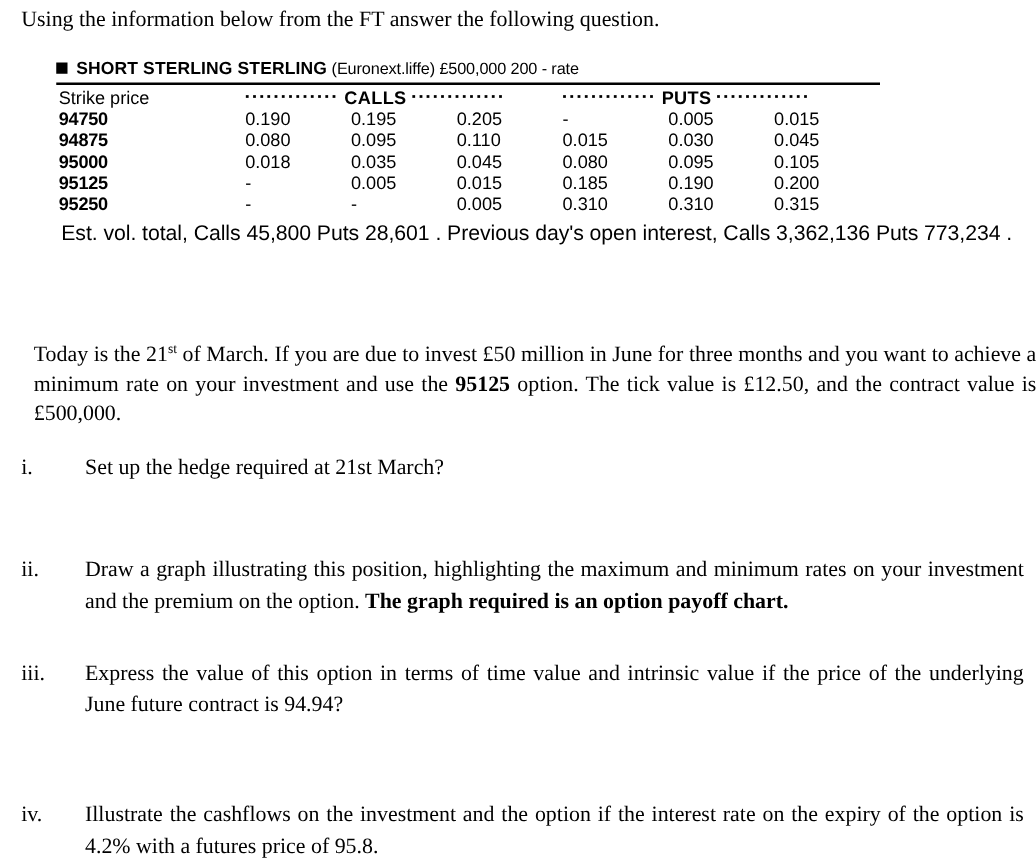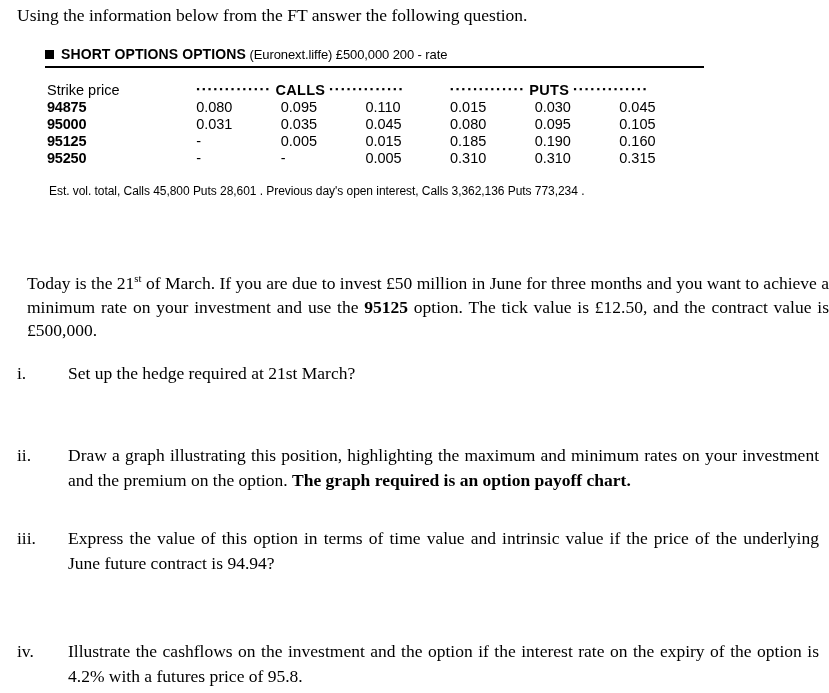--- a/index.html
+++ b/index.html
@@ -62,21 +62,21 @@
     height: 0;
     border-top: 2px solid #000;
     margin-top: 3px;
     width: 659px;
   }
 
   table.ft {
     border-collapse: collapse;
     width: 659px;
     table-layout: fixed;
-    margin-top: 14px;
+    margin-top: 3px;
   }
   table.ft td {
     padding: 0;
     font-size: 14.5px;
     line-height: 17px;
     text-align: left;
     white-space: nowrap;
   }
   table.ft td.lab {
     text-align: left;
@@ -94,23 +94,23 @@
   .leader {
     display: inline-block;
     vertical-align: 3px;
     letter-spacing: 2.6px;
     font-size: 9px;
     line-height: 9px;
   }
   .strike { font-weight: bold; letter-spacing: -0.2px; }
 
   .ft-foot {
-    font-size: 12px;
+    font-size: 17px;
     line-height: 16px;
-    margin-top: 16px;
+    margin-top: 6px;
     padding-left: 4px;
     white-space: nowrap;
     letter-spacing: -0.05px;
   }
 
   
   .para {
     position: absolute;
     left: 27px;
     top: 272px;
@@ -150,21 +150,21 @@
   #q-iv  { top: 639px; }
 </style>
 </head>
 <body>
 
 <div class="intro">Using the information below from the FT answer the following question.</div>
 
 <div class="ft-block">
 
   <div class="ft-title">
-    <span class="ft-square"></span><span class="ft-name">SHORT OPTIONS OPTIONS</span> <span class="ft-sub">(Euronext.liffe) £500,000 200 - rate</span>
+    <span class="ft-square"></span><span class="ft-name">SHORT STERLING STERLING</span> <span class="ft-sub">(Euronext.liffe) £500,000 200 - rate</span>
   </div>
 
   <div class="rule"></div>
 
   <table class="ft">
     <colgroup>
       <col class="col-strike">
         <col class="col-v">
         <col class="col-v">
         <col class="col-v">
@@ -172,46 +172,55 @@
         <col class="col-v">
         <col class="col-v">
     </colgroup>
     <tbody>
       <tr class="hdr-row">
         <td class="lab">Strike  price</td>
         <td colspan="3"><span class="leader">▪▪▪▪▪▪▪▪▪▪▪▪▪</span> <span class="grp">CALLS</span> <span class="leader">▪▪▪▪▪▪▪▪▪▪▪▪▪</span></td>
         <td colspan="3"><span class="leader">▪▪▪▪▪▪▪▪▪▪▪▪▪</span> <span class="grp">PUTS</span> <span class="leader">▪▪▪▪▪▪▪▪▪▪▪▪▪</span></td>
       </tr>
 
+      <tr>
+        <td class="lab strike">94750</td>
+        <td>0.190</td>
+        <td>0.195</td>
+        <td>0.205</td>
+        <td>-</td>
+        <td>0.005</td>
+        <td>0.015</td>
+      </tr>
       <tr>
         <td class="lab strike">94875</td>
         <td>0.080</td>
         <td>0.095</td>
         <td>0.110</td>
         <td>0.015</td>
         <td>0.030</td>
         <td>0.045</td>
       </tr>
       <tr>
         <td class="lab strike">95000</td>
-        <td>0.031</td>
+        <td>0.018</td>
         <td>0.035</td>
         <td>0.045</td>
         <td>0.080</td>
         <td>0.095</td>
         <td>0.105</td>
       </tr>
       <tr>
         <td class="lab strike">95125</td>
         <td>-</td>
         <td>0.005</td>
         <td>0.015</td>
         <td>0.185</td>
         <td>0.190</td>
-        <td>0.160</td>
+        <td>0.200</td>
       </tr>
       <tr>
         <td class="lab strike">95250</td>
         <td>-</td>
         <td>-</td>
         <td>0.005</td>
         <td>0.310</td>
         <td>0.310</td>
         <td>0.315</td>
       </tr>

